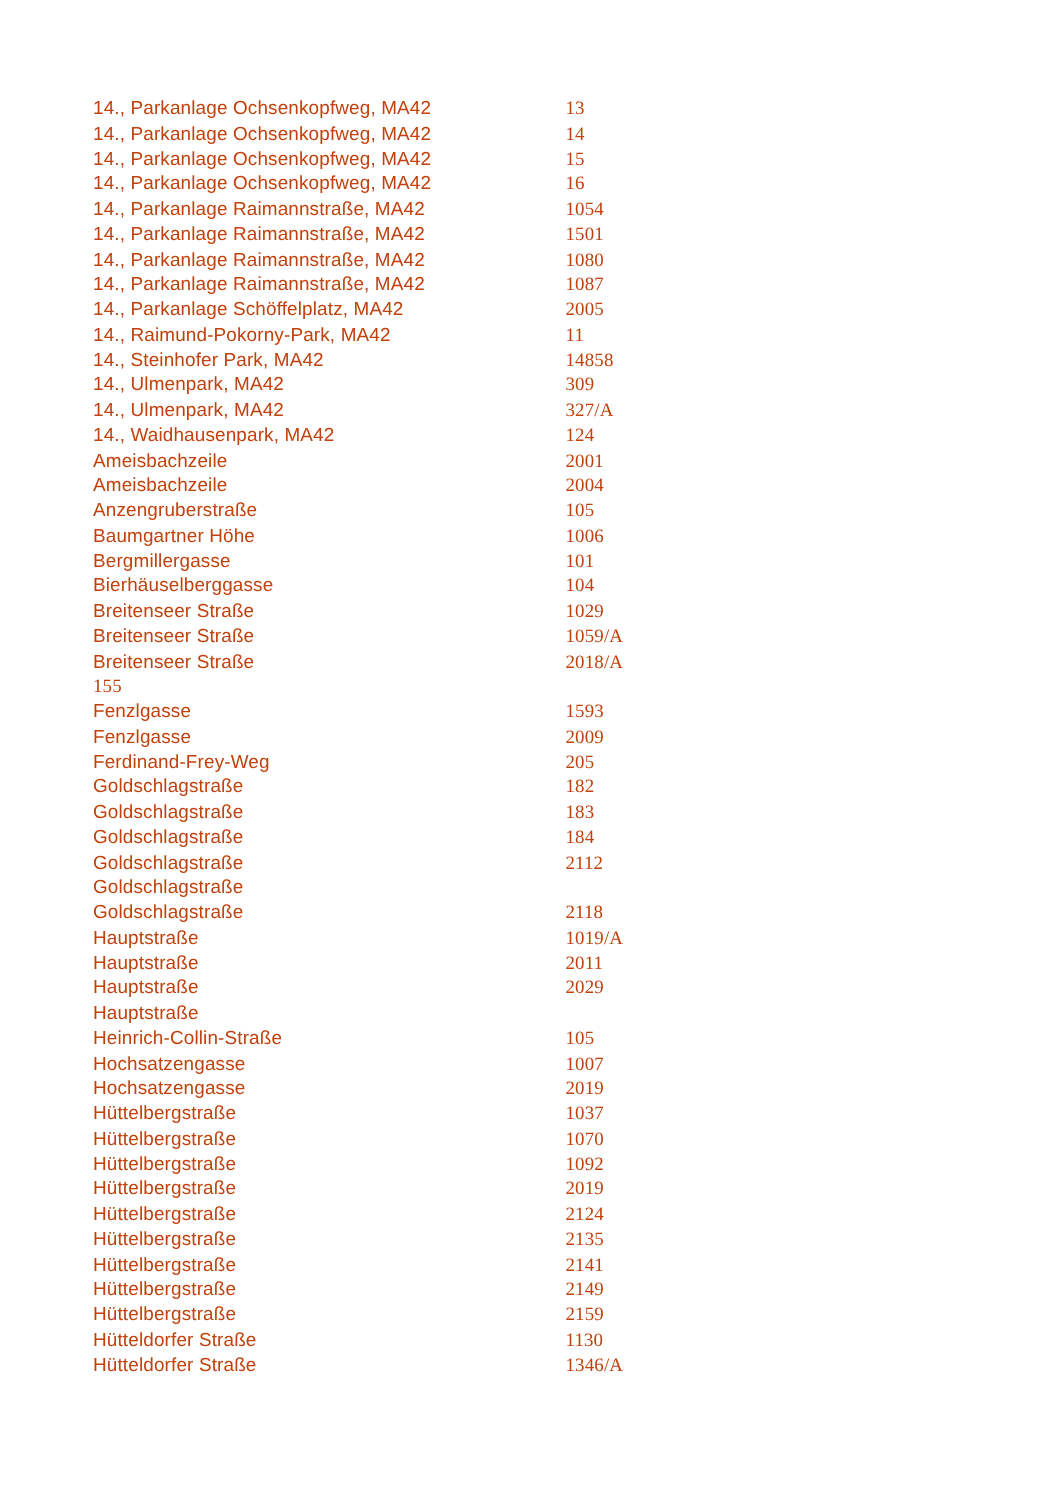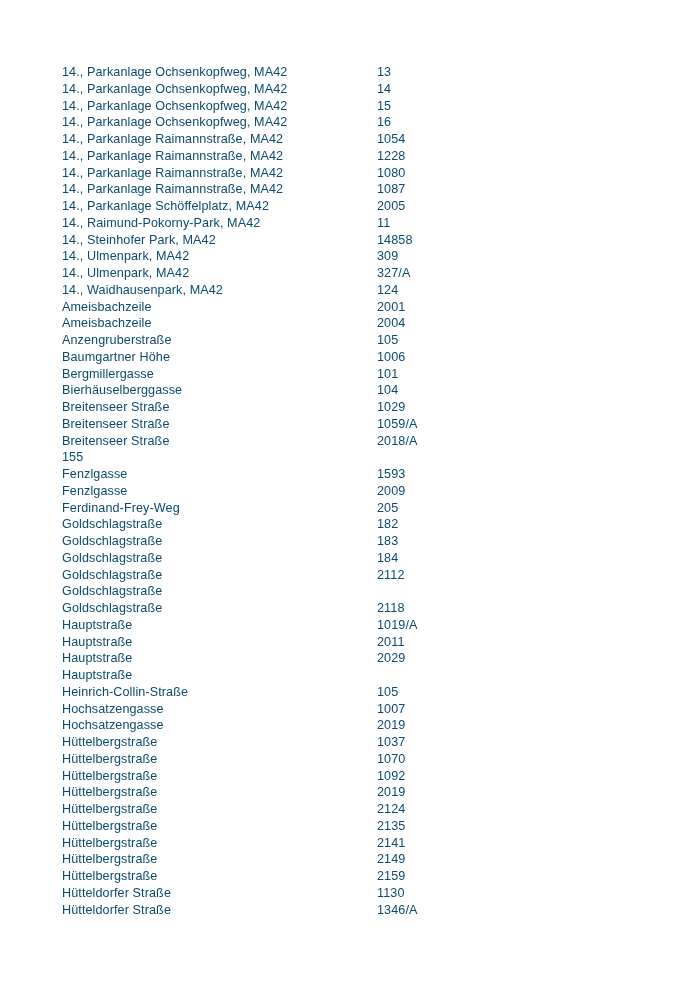--- a/index.html
+++ b/index.html
@@ -11,21 +11,21 @@
     overflow: hidden;
   }
   .page {
     position: absolute;
     left: 0;
     top: 0;
     width: 700px;
     height: 990px;
     background: #ffffff;
     font-family: "Liberation Sans", "DejaVu Sans", sans-serif;
-    color: #0c4a6e;
+    color: #c2410c;
   }
   .table {
     position: absolute;
     left: 62px;
     top: 64px;
     width: 560px;
   }
   .row {
     display: flex;
     align-items: baseline;
@@ -34,20 +34,21 @@
     font-size: 12.6px;
     letter-spacing: 0.1px;
     white-space: nowrap;
   }
   .cell-name {
     width: 315px;
     flex: 0 0 315px;
   }
   .cell-value {
     flex: 1 1 auto;
+    font-family: Liberation Serif, serif;
   }
 </style>
 </head>
 <body>
 
 <div class="page">
   <div class="table">
       <div class="row">
         <span class="cell-name">14., Parkanlage Ochsenkopfweg, MA42</span>
         <span class="cell-value">13</span>
@@ -63,21 +64,21 @@
       <div class="row">
         <span class="cell-name">14., Parkanlage Ochsenkopfweg, MA42</span>
         <span class="cell-value">16</span>
       </div>
       <div class="row">
         <span class="cell-name">14., Parkanlage Raimannstraße, MA42</span>
         <span class="cell-value">1054</span>
       </div>
       <div class="row">
         <span class="cell-name">14., Parkanlage Raimannstraße, MA42</span>
-        <span class="cell-value">1228</span>
+        <span class="cell-value">1501</span>
       </div>
       <div class="row">
         <span class="cell-name">14., Parkanlage Raimannstraße, MA42</span>
         <span class="cell-value">1080</span>
       </div>
       <div class="row">
         <span class="cell-name">14., Parkanlage Raimannstraße, MA42</span>
         <span class="cell-value">1087</span>
       </div>
       <div class="row">

